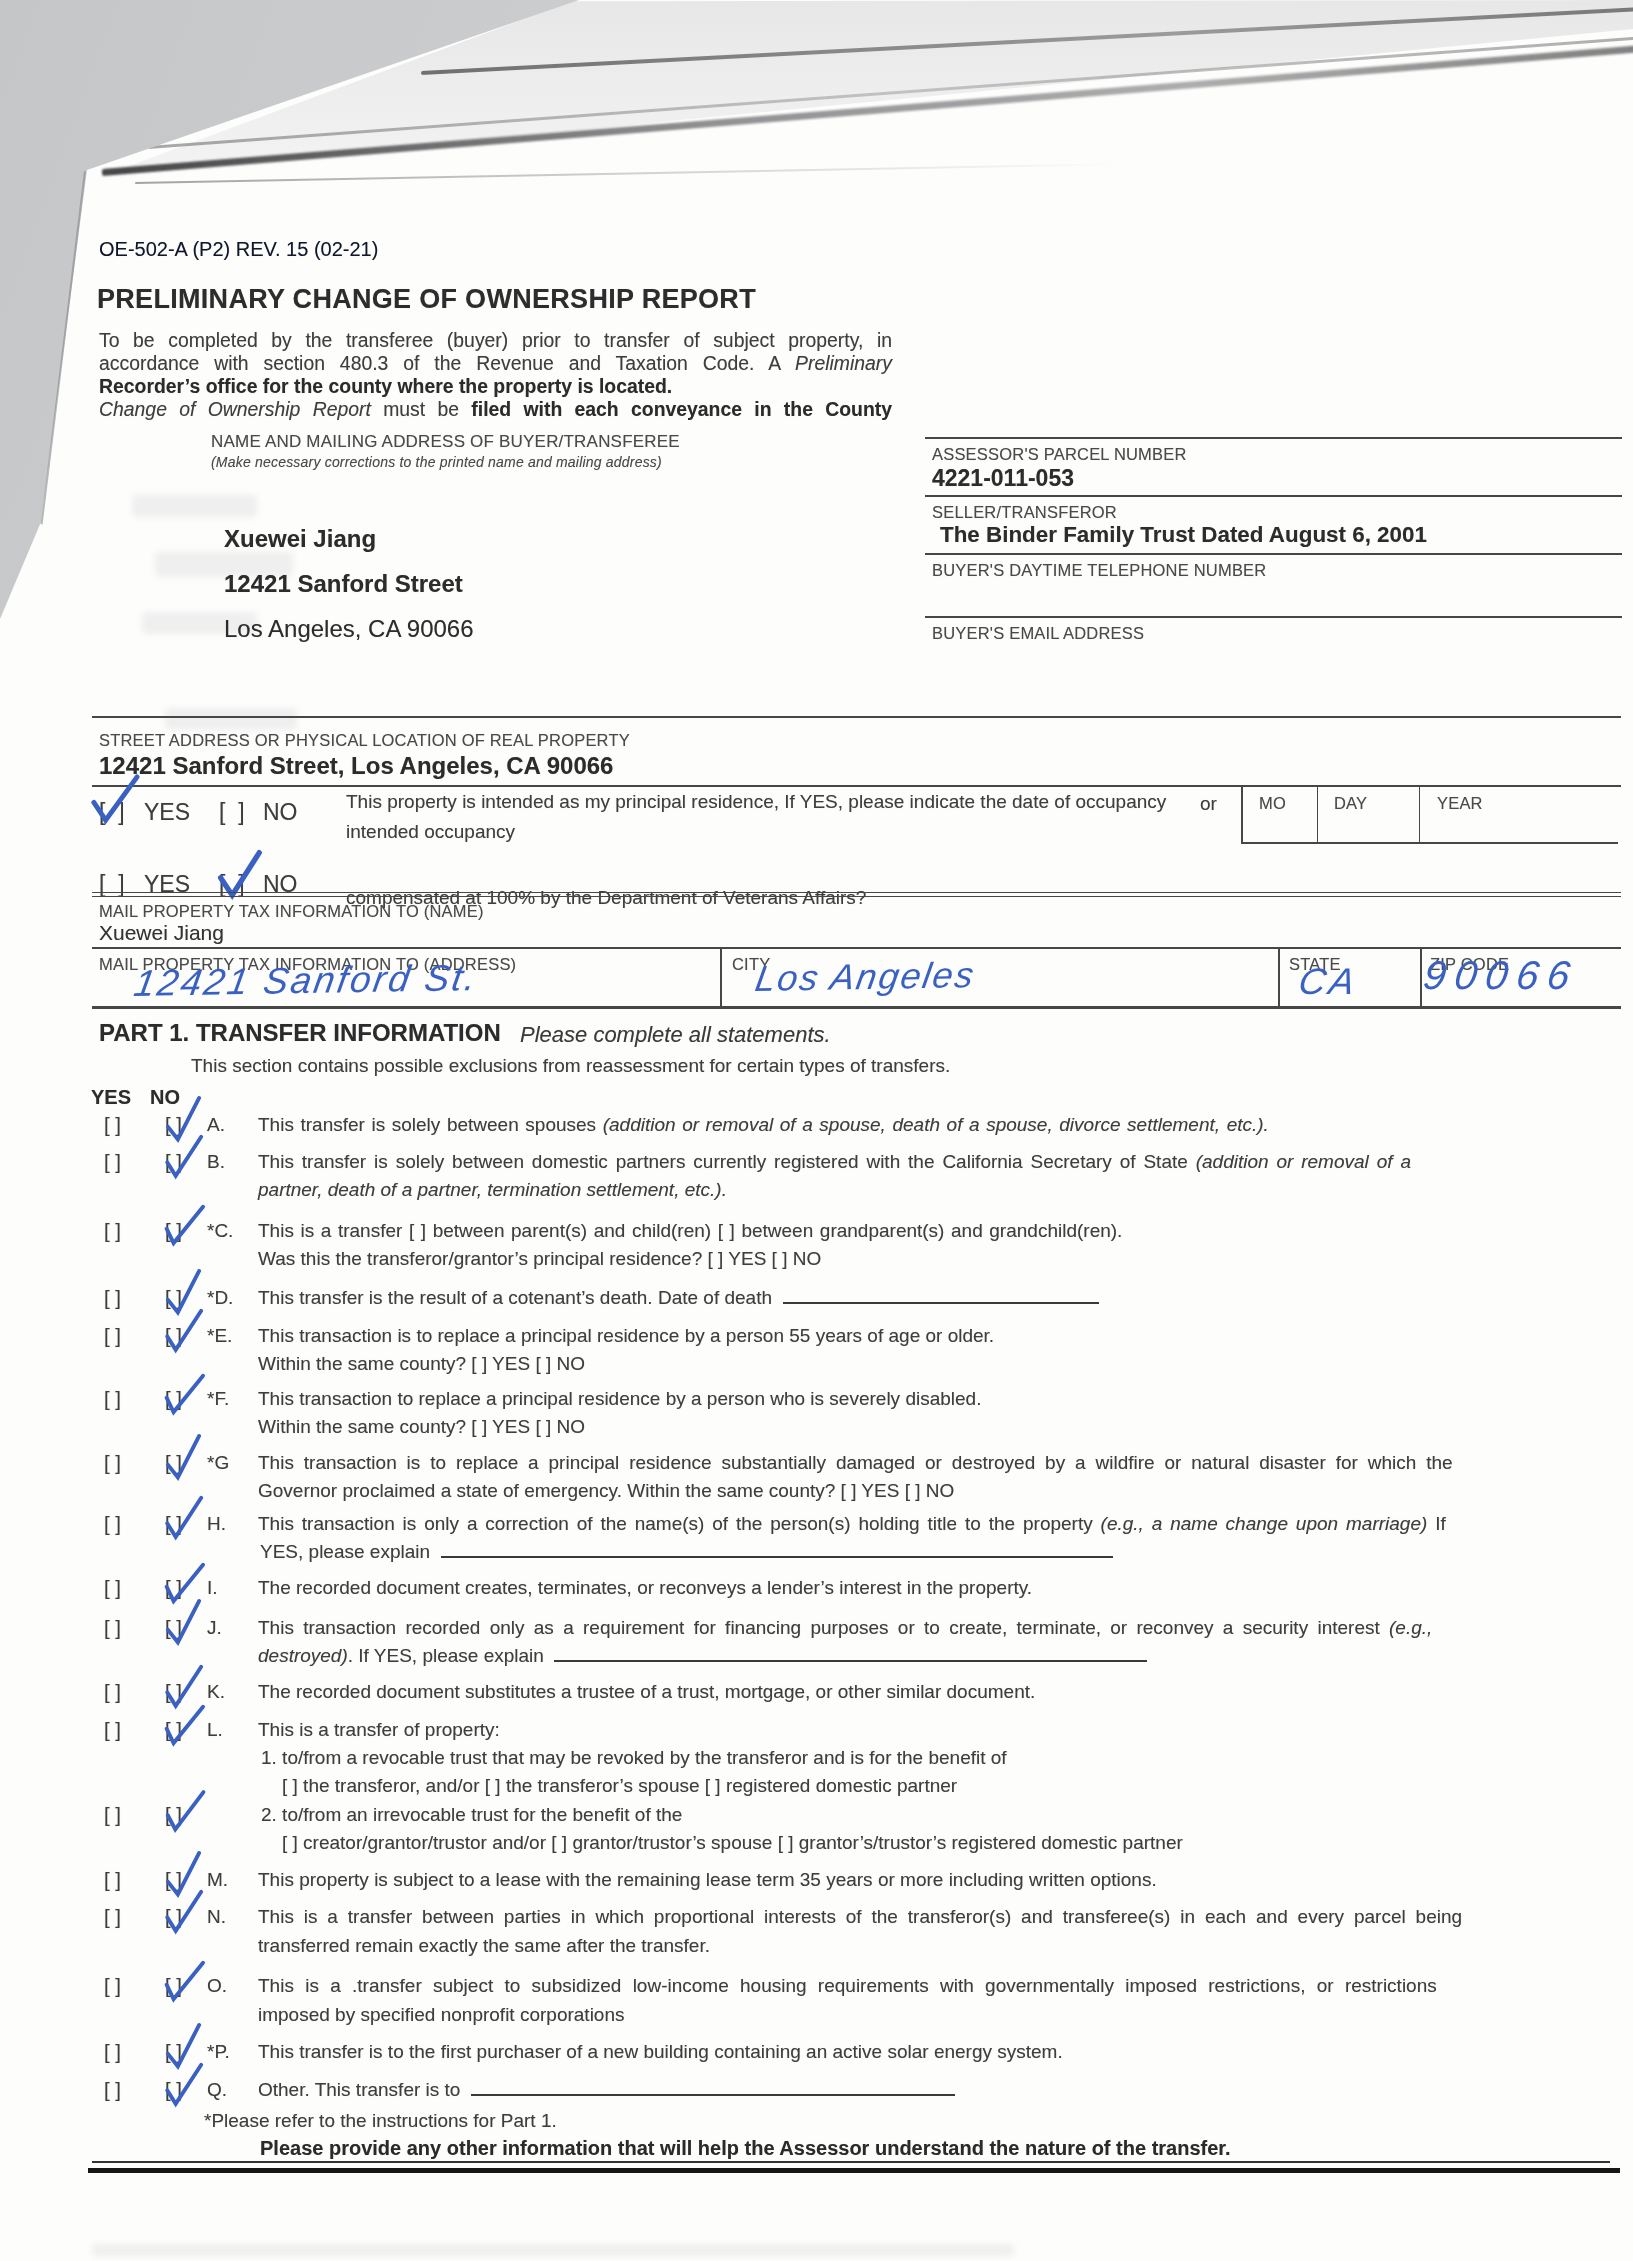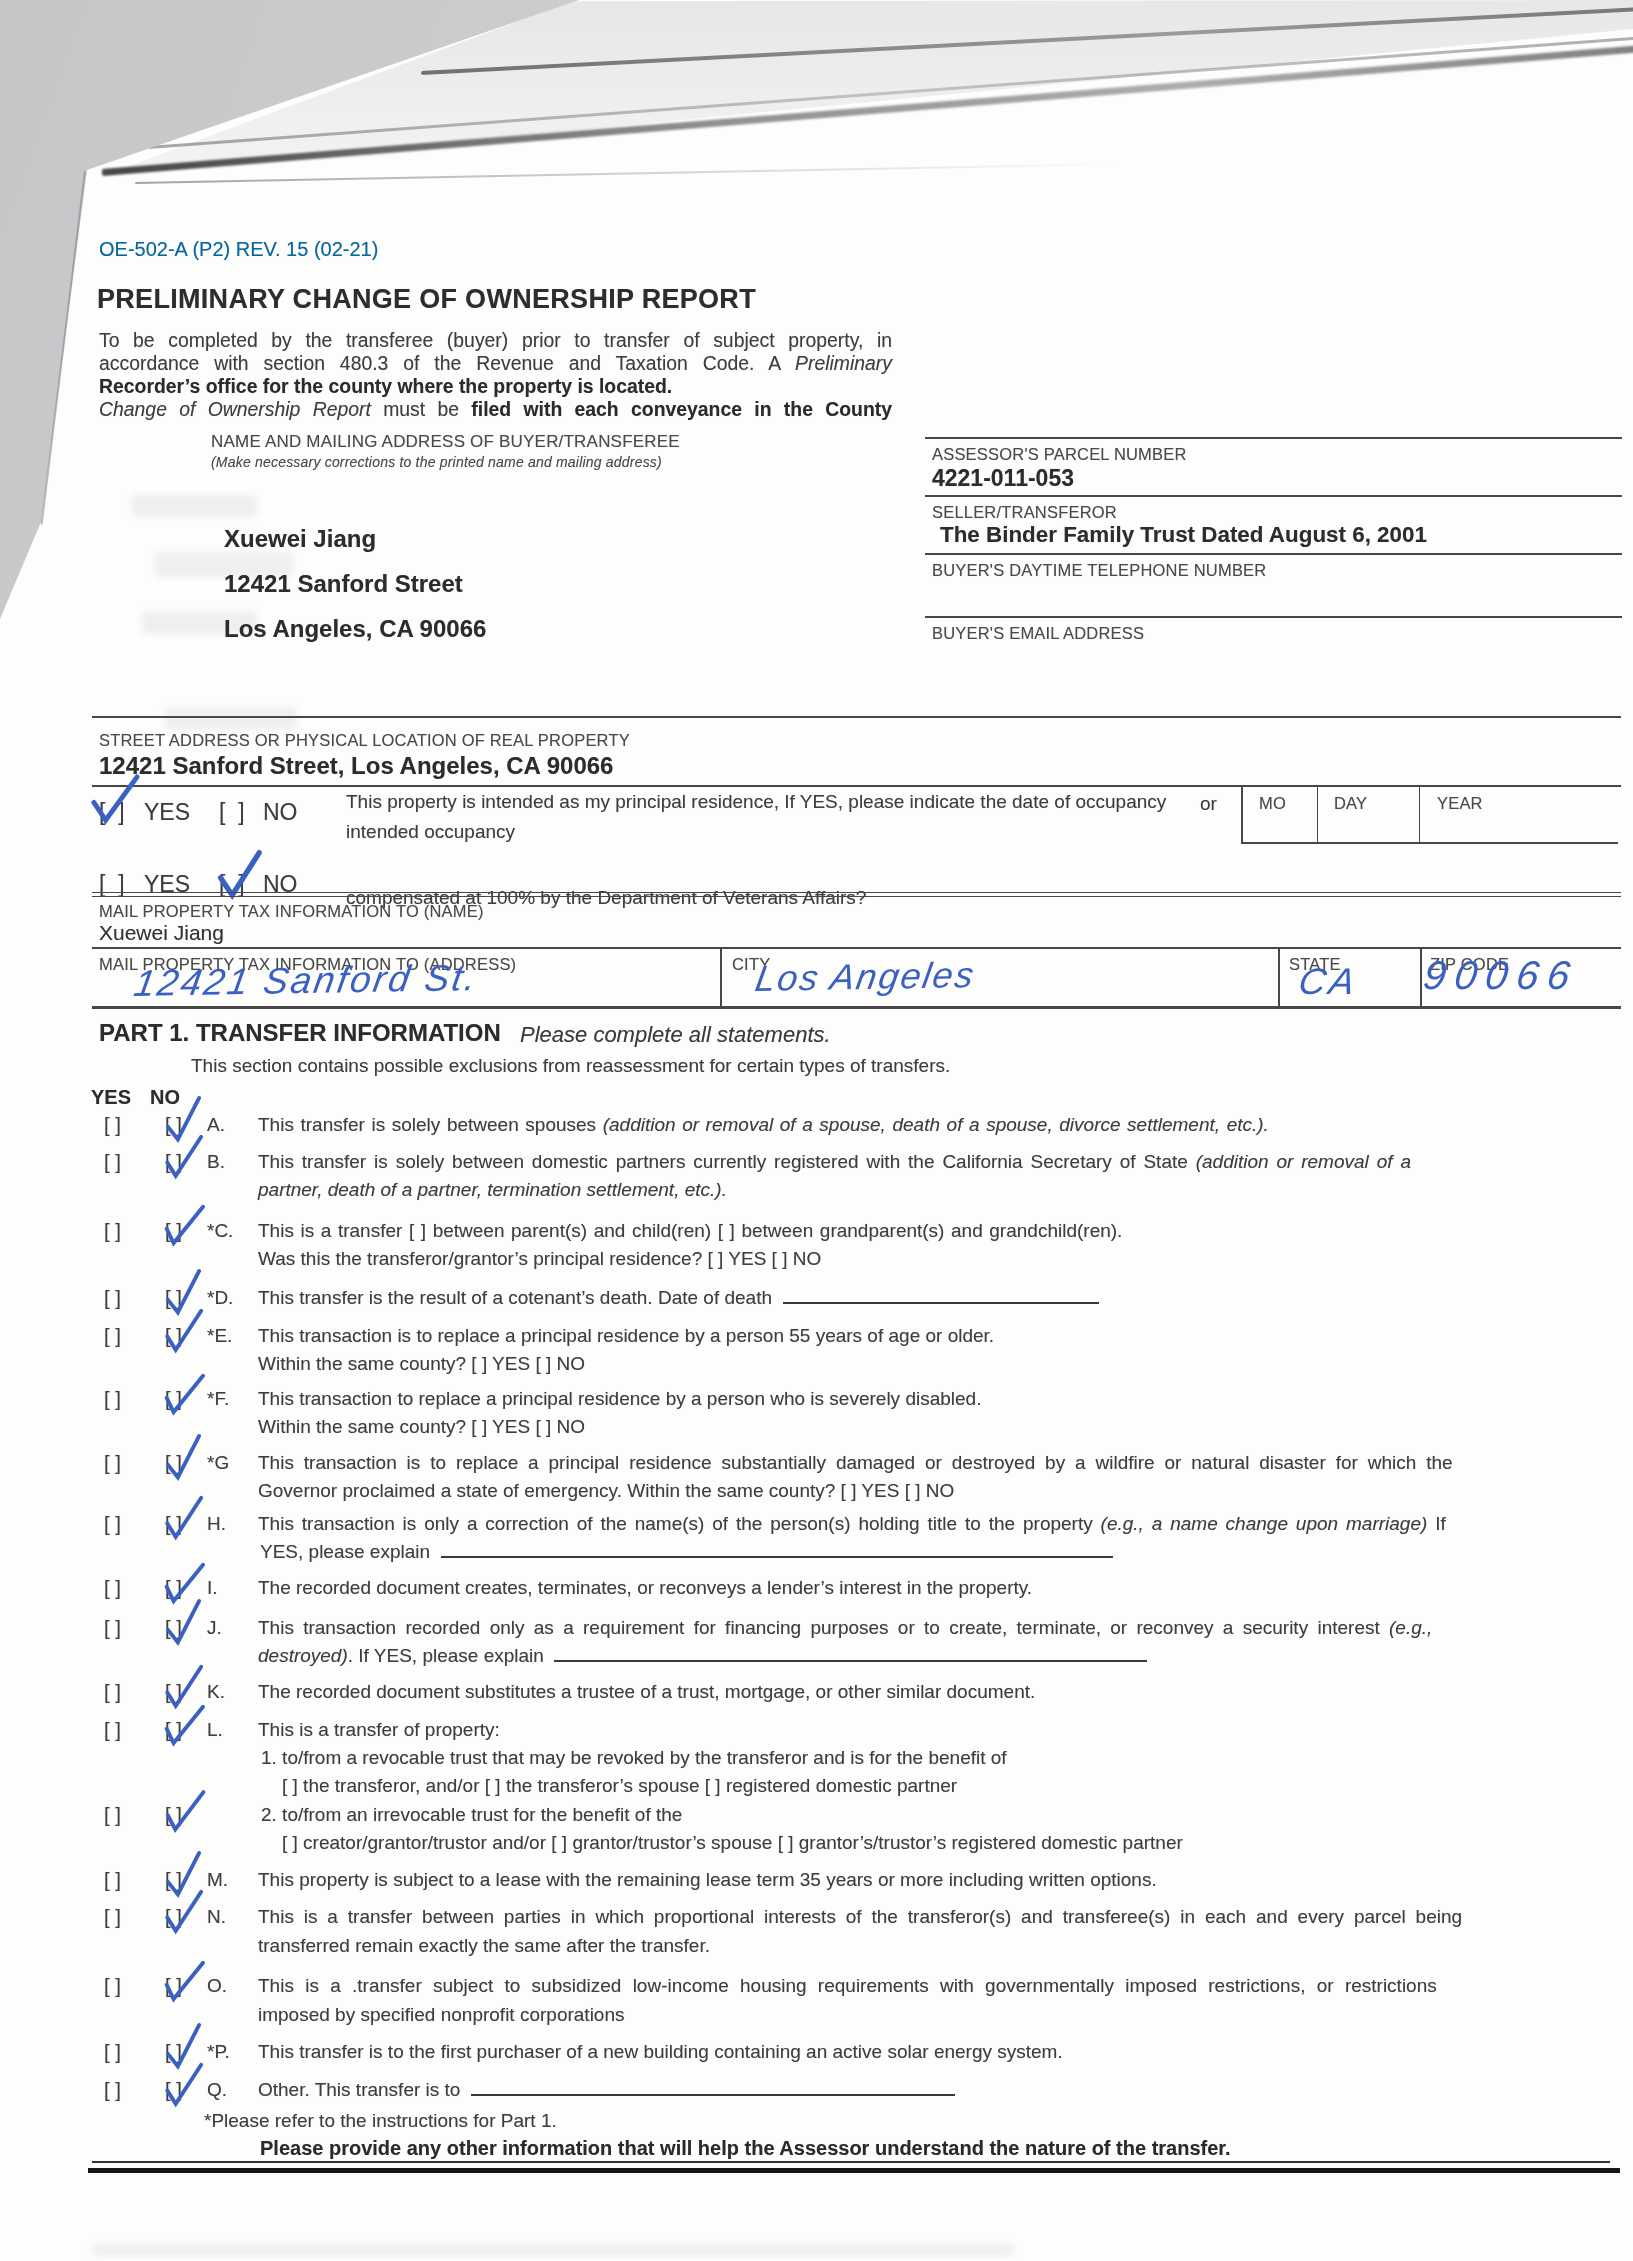--- a/index.html
+++ b/index.html
@@ -39,34 +39,34 @@
   <div class="streak" style="left:102px;top:169px;width:1561px;height:6.6px;transform:rotate(-4.6deg);background:linear-gradient(90deg,rgba(40,40,42,.85),rgba(75,75,78,.6) 40%,rgba(95,95,98,.5) 70%,rgba(60,60,62,.65));filter:blur(0.8px);"></div>
   <div class="streak" style="left:135px;top:182px;width:988px;height:2px;transform:rotate(-1.1deg);background:linear-gradient(90deg,rgba(90,90,92,.55),rgba(120,120,122,.0));filter:blur(0.7px);"></div>
   <div class="corner-gray"></div>
   <div class="edge-line" style="left:84px;top:171px;height:356px;transform:rotate(7deg);"></div>
   <div class="ghost" style="left:132px;top:495px;width:125px;height:22.4px;"></div>
   <div class="ghost" style="left:155px;top:552px;width:138px;height:25px;"></div>
   <div class="ghost" style="left:142px;top:612px;width:115px;height:22.4px;"></div>
   <div class="ghost" style="left:165px;top:708px;width:132px;height:22.4px;"></div>
   <div class="ghost" style="left:92px;top:2244px;width:922px;height:12px;"></div>
 
-  <div class="abs fz" style="left:99px;top:238px;font-size:20px;color:#0369a1;">OE-502-A (P2) REV. 15 (02-21)</div>
+  <div class="abs fz" style="left:99px;top:238px;font-size:20px;color:#0f172a;">OE-502-A (P2) REV. 15 (02-21)</div>
   <div class="abs fz" style="left:97px;top:284px;font-size:27px;font-weight:bold;color:#2d2d2d;letter-spacing:0.3px;">PRELIMINARY CHANGE OF OWNERSHIP REPORT</div>
   <div class="abs" id="intro" style="left:99px;top:329px;">
       <div class="fz" style="font-size: 19.4px; width: 793px; color: rgb(62, 62, 62); text-align: justify; text-align-last: justify;"><span>To be completed by the transferee (buyer) prior to transfer of subject property, in</span></div>
       <div class="fz" style="font-size: 19.4px; width: 793px; color: rgb(62, 62, 62); text-align: justify; text-align-last: justify;"><span>accordance with section 480.3 of the Revenue and Taxation Code.  A </span><span class="it">Preliminary</span></div>
       <div class="fz" style="font-size: 19.4px; width: 793px; color: rgb(62, 62, 62);"><span class="bd">Recorder’s office for the county where the property is located.</span></div>
       <div class="fz" style="font-size: 19.4px; width: 793px; color: rgb(62, 62, 62); text-align: justify; text-align-last: justify;"><span class="it">Change of Ownership Report</span><span> must be </span><span class="bd">filed with each conveyance in the County</span></div>
     </div>
 
   <div class="abs fz lbl" style="left:211px;top:432px;font-size:17px;">NAME AND MAILING ADDRESS OF BUYER/TRANSFEREE</div>
   <div class="abs fz lbl it" style="left:211px;top:454px;font-size:14px;">(Make necessary corrections to the printed name and mailing address)</div>
   <div class="abs fz" style="left:224px;top:525px;font-size:24px;font-weight:bold;color:#2c2c2c;">Xuewei  Jiang</div>
   <div class="abs fz" style="left:224px;top:570px;font-size:24px;font-weight:bold;color:#2c2c2c;">12421  Sanford Street</div>
-  <div class="abs fz" style="left:224px;top:615px;font-size:24px;font-weight:bold;color:#2c2c2c;">Los Angeles, CA  90066</div>
+  <div class="abs fz" style="left:224px;top:615px;font-size:24px;font-weight:normal;color:#2c2c2c;">Los Angeles, CA  90066</div>
 
   <div class="hline" style="left:925px;top:437px;width:697px;"></div>
   <div class="abs fz lbl" style="left:932px;top:445px;">ASSESSOR'S PARCEL NUMBER</div>
   <div class="abs fz" style="left:932px;top:465px;font-size:23px;font-weight:bold;color:#2c2c2c;">4221-011-053</div>
   <div class="hline" style="left:925px;top:495px;width:697px;"></div>
   <div class="abs fz lbl" style="left:932px;top:503px;">SELLER/TRANSFEROR</div>
   <div class="abs fz" style="left:940px;top:522px;font-size:22.4px;font-weight:bold;color:#2c2c2c;">The Binder Family Trust Dated August 6, 2001</div>
   <div class="hline" style="left:925px;top:553px;width:697px;"></div>
   <div class="abs fz lbl" style="left:932px;top:561px;">BUYER'S DAYTIME TELEPHONE NUMBER</div>
   <div class="abs" style="left:932px;top:582px;width:685px;height:30px;"></div>

